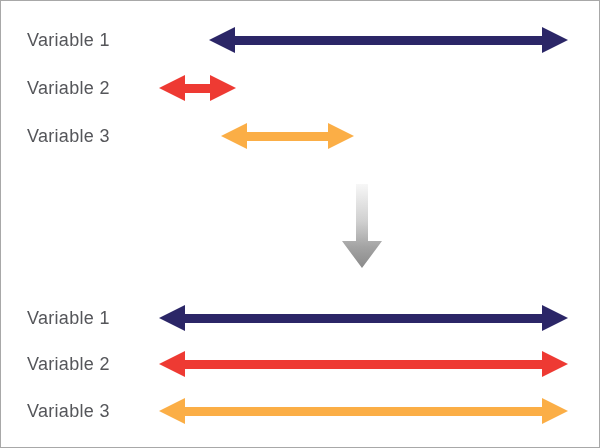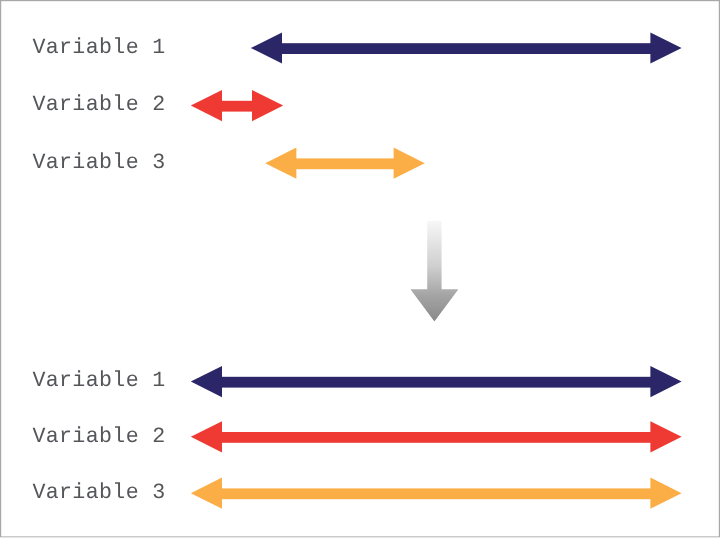--- a/index.html
+++ b/index.html
@@ -6,21 +6,21 @@
     margin: 0;
     padding: 0;
     background: #ffffff;
   }
   #canvas {
     position: relative;
     width: 598px;
     height: 446px;
     border: 1px solid #a8a8a8;
     background: #ffffff;
-    font-family: Liberation Mono, monospace;
+    font-family: Liberation Sans, sans-serif;
     overflow: hidden;
   }
   .var-row {
     position: absolute;
     left: 0;
     right: 0;
     height: 26px;
   }
   .var-label {
     position: absolute;

